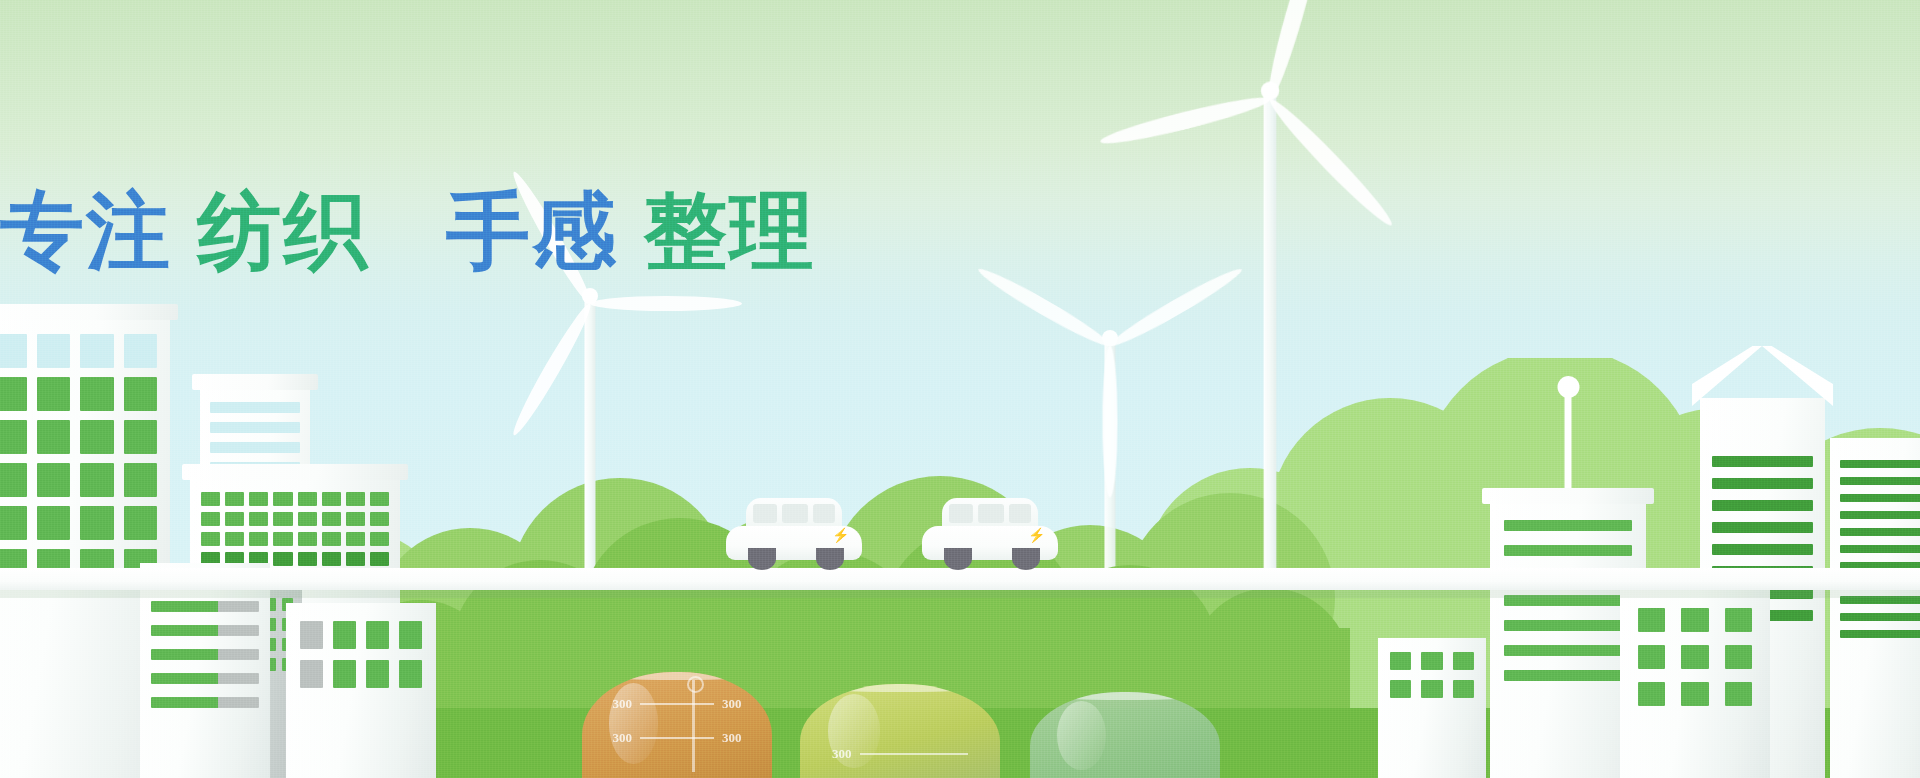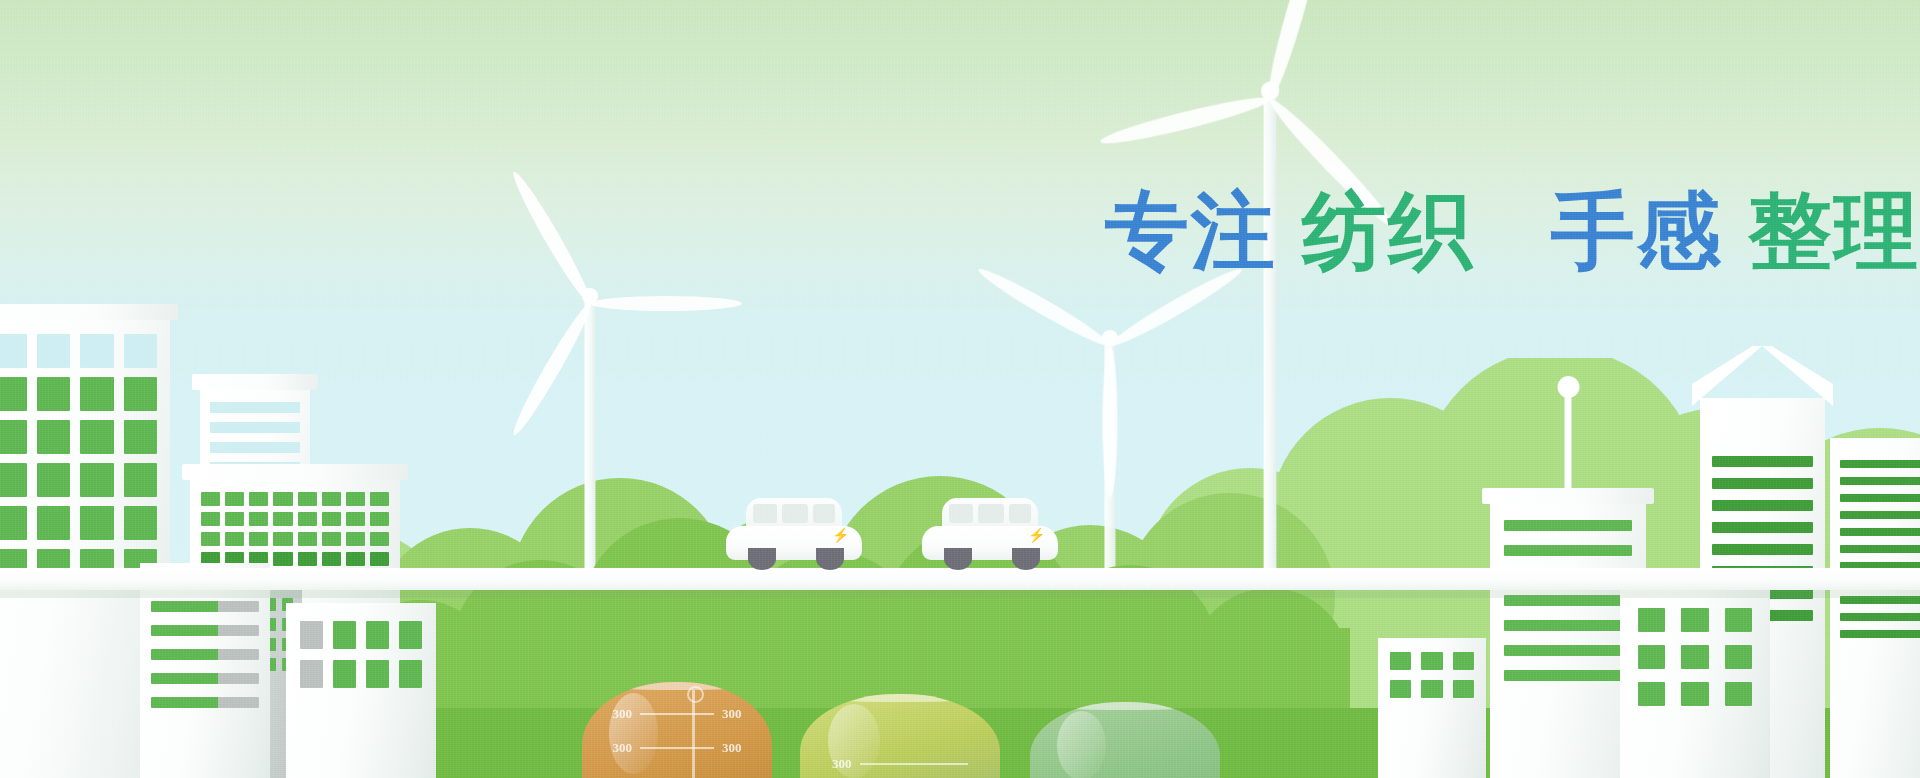--- a/index.html
+++ b/index.html
@@ -34,21 +34,21 @@
       repeating-linear-gradient(0deg, rgba(255,255,255,.22) 0 1px, rgba(0,0,0,.018) 1px 2px),
       repeating-linear-gradient(90deg, rgba(255,255,255,.18) 0 1px, rgba(0,0,0,.015) 1px 3px);
     mix-blend-mode:overlay;
     z-index:60;
   }
 
   
   .text-block{
     position:absolute;
     left:0; right:0; top:186px;
-    text-align:right;
+    text-align:left;
     z-index:40;
   }
   .headline{
     font-size:84px;
     line-height:1.08;
     font-weight:bold;
     letter-spacing:2px;
     white-space:nowrap;
   }
   .headline .seg-blue{ color:#3a7fd0; }
@@ -181,21 +181,21 @@
     background:#6b6b74;
     border-radius:0 0 14px 14px / 0 0 11px 11px;
   }
   .car-bolt{
     position:absolute; right:12px; bottom:18px;
     font-size:14px; color:#8c9aa5; line-height:1;
   }
 
   
   .beakers{
-    position:absolute; left:0; width:100%; bottom:4px; height:100px;
+    position:absolute; left:0; width:100%; bottom:14px; height:100px;
     z-index:35;
   }
   .beaker{
     position:absolute; bottom:-40px;
     border-radius:48% 48% 18px 18px;
     overflow:hidden;
   }
   .beaker .highlight{
     position:absolute; left:14%; top:8%;
     width:26%; height:62%;

